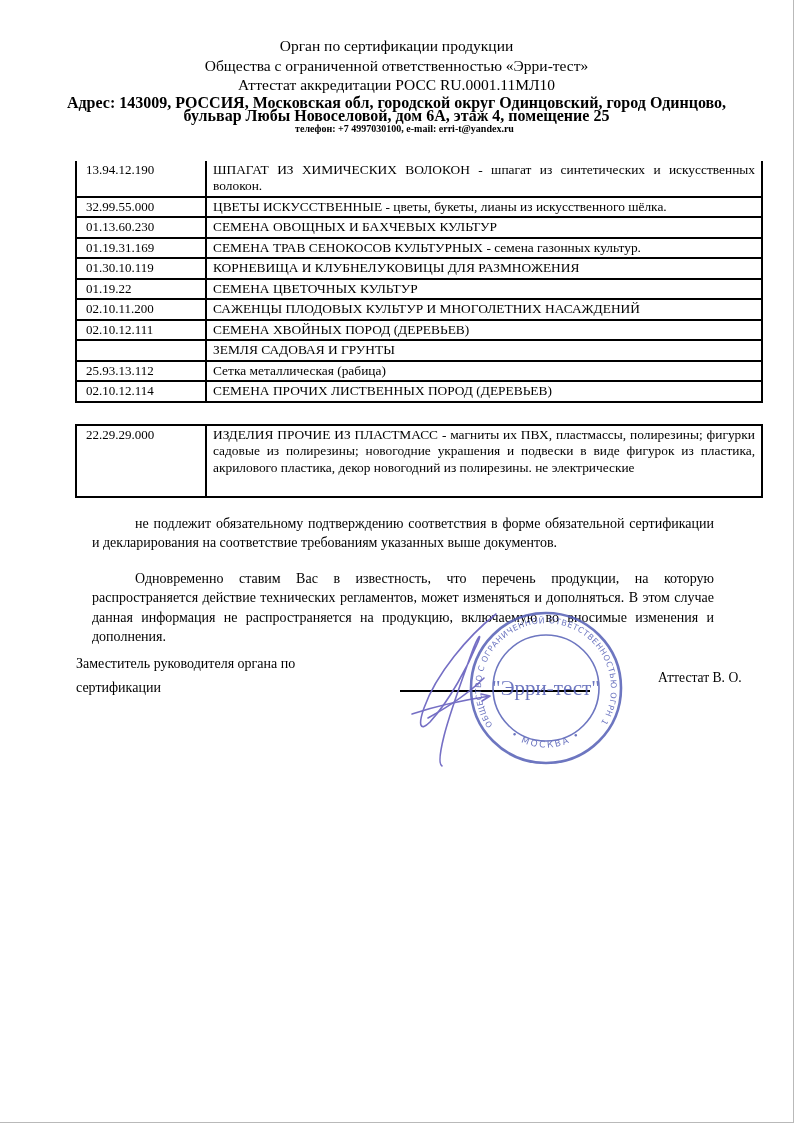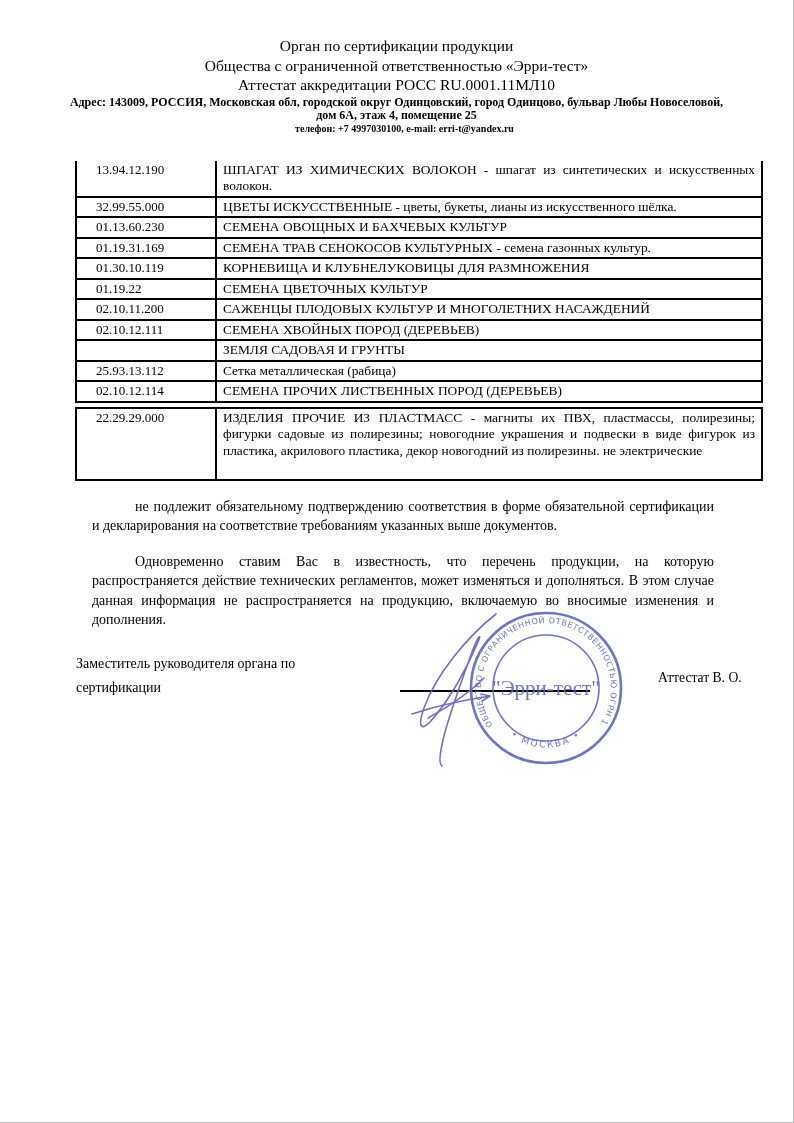--- a/index.html
+++ b/index.html
@@ -10,40 +10,40 @@
     color:#000000;
     font-family:"Liberation Serif","DejaVu Serif",serif;
     overflow:hidden;
     border-right:1px solid #b9b9b9;
     border-bottom:1px solid #b9b9b9;
     box-sizing:border-box;
   }
   
   .header{padding-top:36px;text-align:center;}
   .h-line{font-size:15.5px;line-height:19.5px;}
-  .addr{font-size:12px;font-weight:600;line-height:13px;width:668px;margin:1px auto 0;}
+  .addr{font-size:16px;font-weight:600;line-height:13px;width:668px;margin:1px auto 0;}
   .contact{font-size:10px;font-weight:600;line-height:13px;margin-top:0;padding-left:16px;}
   
   .doc-table{
     border-collapse:collapse;
     margin-left:75px;
     width:688px;
     table-layout:fixed;
   }
   .doc-table.main{margin-top:26px;}
-  .doc-table.last{margin-top:4px;}
+  .doc-table.last{margin-top:21px;}
   .doc-table td{
     border:2px solid #000;
     font-size:13.4px;
     line-height:16.5px;
     padding:1px 6px;
     vertical-align:top;
     overflow:hidden;
   }
-  .doc-table td.code{width:113px;padding-left:19px;font-size:13px;}
+  .doc-table td.code{width:113px;padding-left:9px;font-size:13px;}
   .doc-table.main tr:first-child td{border-top:none;}
   .doc-table td.jst{text-align:justify;}
   .doc-table.last td{height:68px;}
   
   .body-text{margin:14px 63px 0 76px;}
   .body-text p{
     margin:16px;
     text-indent:43px;
     text-align:justify;
     font-size:14px;

